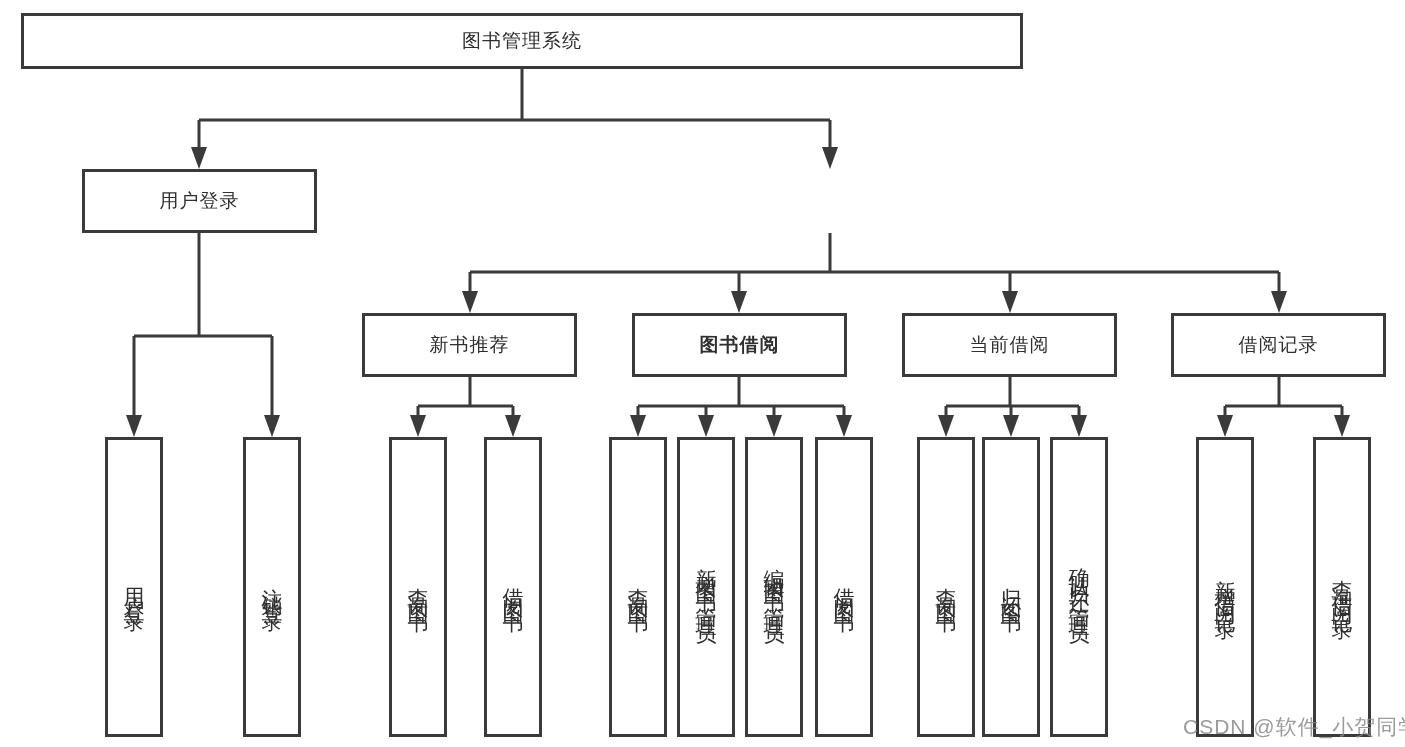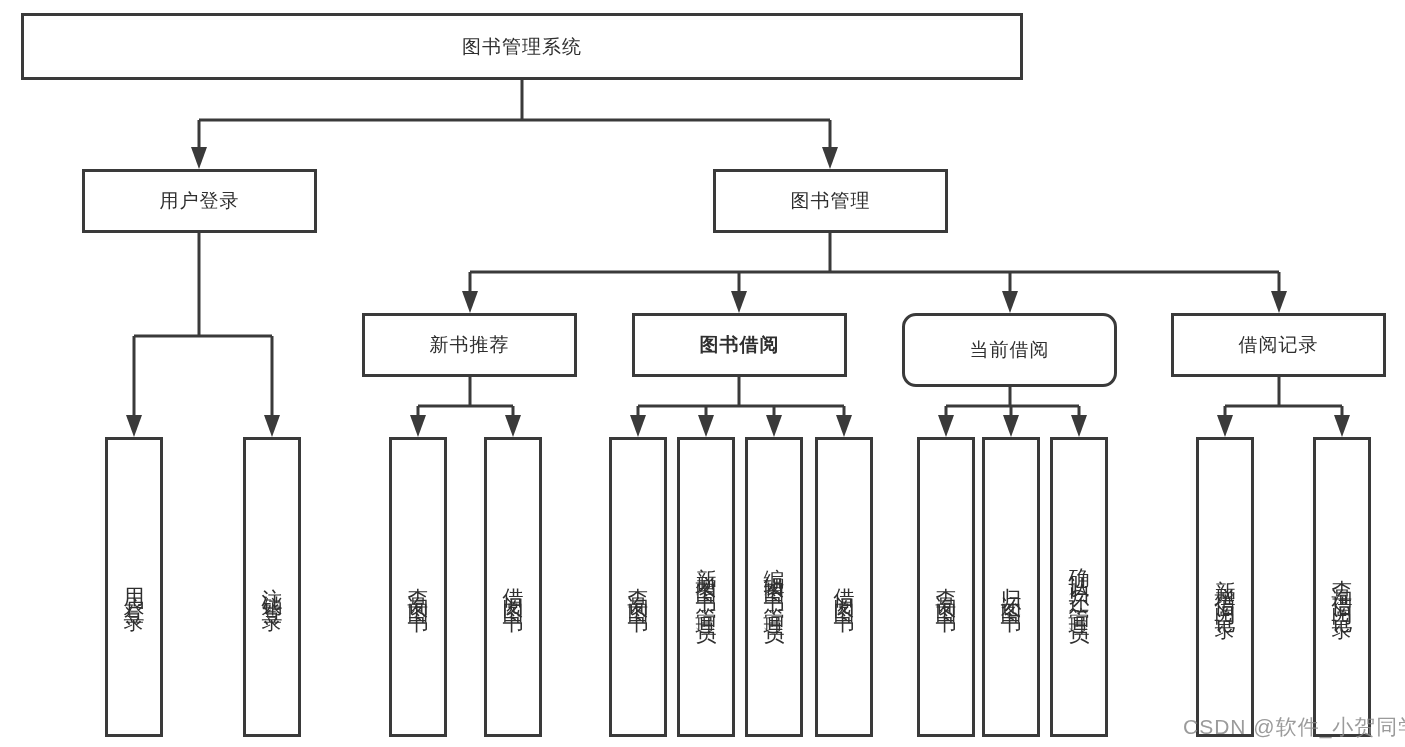--- a/index.html
+++ b/index.html
@@ -81,38 +81,35 @@
     <path d="M1010 377 V406 M946 406 H1079 M946 406 V418 M1011 406 V418 M1079 406 V418" stroke="#3a3a3a" stroke-width="3" fill="none"></path>
     <polygon points="938,415 954,415 946,437" fill="#3a3a3a"></polygon>
     <polygon points="1003,415 1019,415 1011,437" fill="#3a3a3a"></polygon>
     <polygon points="1071,415 1087,415 1079,437" fill="#3a3a3a"></polygon>
 
     <path d="M1279 377 V406 M1225 406 H1342 M1225 406 V418 M1342 406 V418" stroke="#3a3a3a" stroke-width="3" fill="none"></path>
     <polygon points="1217,415 1233,415 1225,437" fill="#3a3a3a"></polygon>
     <polygon points="1334,415 1350,415 1342,437" fill="#3a3a3a"></polygon>
   </svg>
 
-  <div class="node h" style="left:21px; top:13px; width:1002px; height:67px;">
+  <div class="node h" style="left:21px; top:13px; width:1002px; height:56px;">
     <span>图书管理系统</span>
   </div>
 
   <div class="node h" style="left:82px; top:169px; width:235px; height:64px;">
     <span>用户登录</span>
-  </div>
-  <div class="node h" style="left:713px; top:169px; width:235px; height:64px;">
-    <span>图书管理</span>
   </div>
 
   <div class="node h" style="left:362px; top:313px; width:215px; height:64px;align-items:center;">
     <span>新书推荐</span>
   </div>
   <div class="node h" style="left:632px; top:313px; width:215px; height:64px;font-weight:bold;">
     <span>图书借阅</span>
   </div>
-  <div class="node h" style="left:902px; top:313px; width:215px; height:74px;border-radius:14px;">
+  <div class="node h" style="left:902px; top:313px; width:215px; height:64px;">
     <span>当前借阅</span>
   </div>
   <div class="node h" style="left:1171px; top:313px; width:215px; height:64px;">
     <span>借阅记录</span>
   </div>
 
   <div class="node leaf" style="left:105px; top:437px; width:58px; height:300px;">
     <span>用户登录</span>
   </div>
   <div class="node leaf" style="left:243px; top:437px; width:58px; height:300px;">

